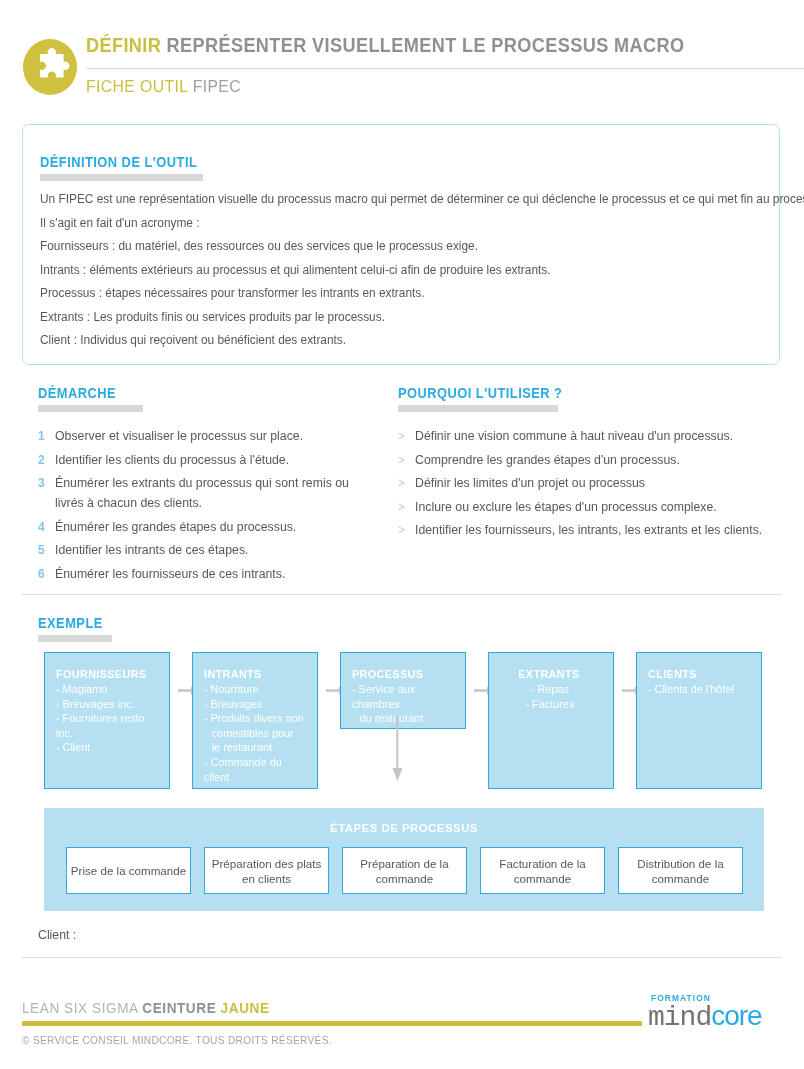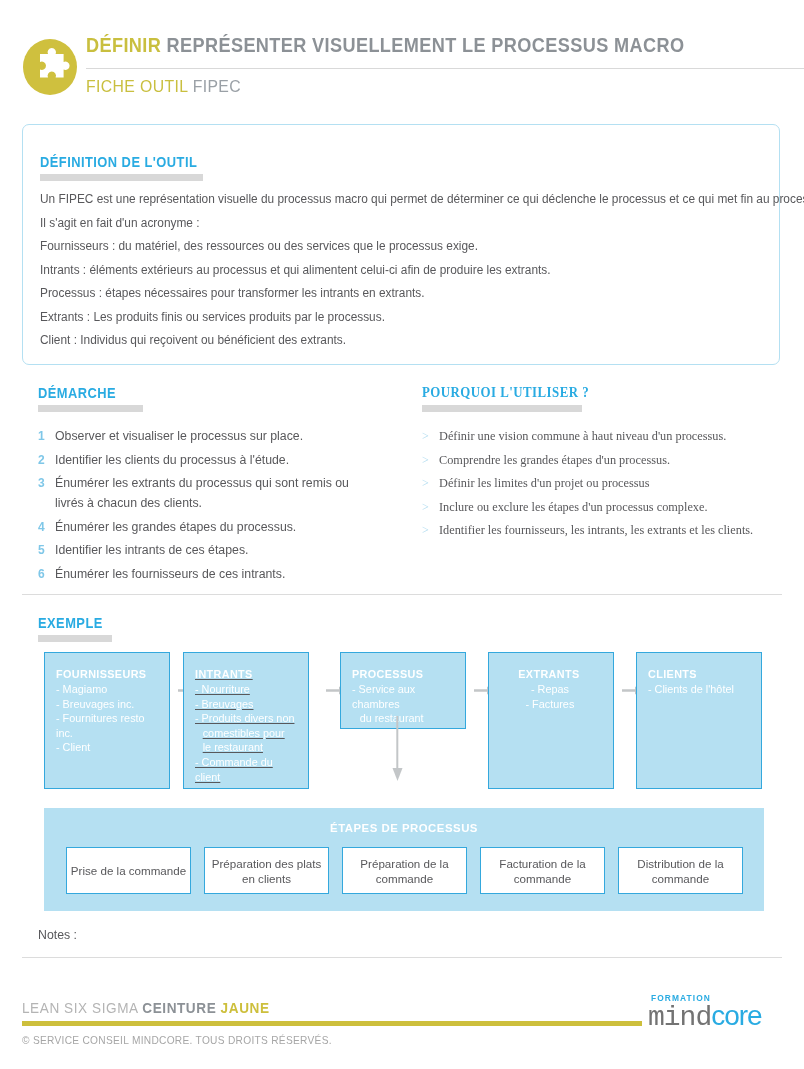--- a/index.html
+++ b/index.html
@@ -113,23 +113,22 @@
   }
 
   
   .col-left {
     position: absolute;
     left: 38px; top: 385px;
     width: 340px;
   }
   .col-right {
     position: absolute;
-    left: 422px; top: 385px;
+    left: 398px; top: 385px;
     width: 370px;
-    font-family: Liberation Serif, serif;
   }
   .col-head-wrap { width: 105px; }
   .col-head-wrap.wide { width: 160px; }
   .list {
     margin-top: 14px;
   }
   .list-row {
     display: flex;
     align-items: flex-start;
     font-size: 12.3px;
@@ -434,21 +433,21 @@
       <div class="sipoc-item">- Fournitures resto inc.</div>
       <div class="sipoc-item">- Client</div>
     </div>
 
     <div class="arrow-h" style="left:134px;">
       <svg width="22" height="9" viewBox="0 0 22 9">
           <path d="M0 3.2 h13 V0.4 L21.5 4.5 L13 8.6 V5.8 H0 Z" fill="#c3c6c8"></path>
         </svg>
     </div>
 
-    <div class="sipoc-box tall" style="left:139px;text-decoration:underline;">
+    <div class="sipoc-box tall" style="left:148px;">
       <div class="sipoc-title">INTRANTS</div>
       <div class="sipoc-item">- Nourriture</div>
       <div class="sipoc-item">- Breuvages</div>
       <div class="sipoc-item">
         <span>- Produits divers non</span>
         <span class="cont">comestibles pour le restaurant</span>
       </div>
       <div class="sipoc-item">- Commande du client</div>
     </div>
 
@@ -501,21 +500,21 @@
     <div class="etapes-title">ÉTAPES DE PROCESSUS</div>
     <div class="step-row">
       <div class="step-box" style="left:0px;">Prise de la commande</div>
       <div class="step-box" style="left:138px;">Préparation des plats en clients</div>
       <div class="step-box" style="left:276px;">Préparation de la commande</div>
       <div class="step-box" style="left:414px;">Facturation de la commande</div>
       <div class="step-box" style="left:552px;">Distribution de la commande</div>
     </div>
   </div>
 
-  <div class="notes-label">Notes :</div>
+  <div class="notes-label">Client :</div>
   <div class="notes-rule"></div>
 
   <div class="footer-belt">
     <span class="belt-a">LEAN SIX SIGMA</span>
     <span class="belt-b">CEINTURE</span>
     <span class="belt-c">JAUNE</span>
   </div>
   <div class="footer-bar"></div>
   <div class="footer-copy">© SERVICE CONSEIL MINDCORE. TOUS DROITS RÉSERVÉS.</div>
 

